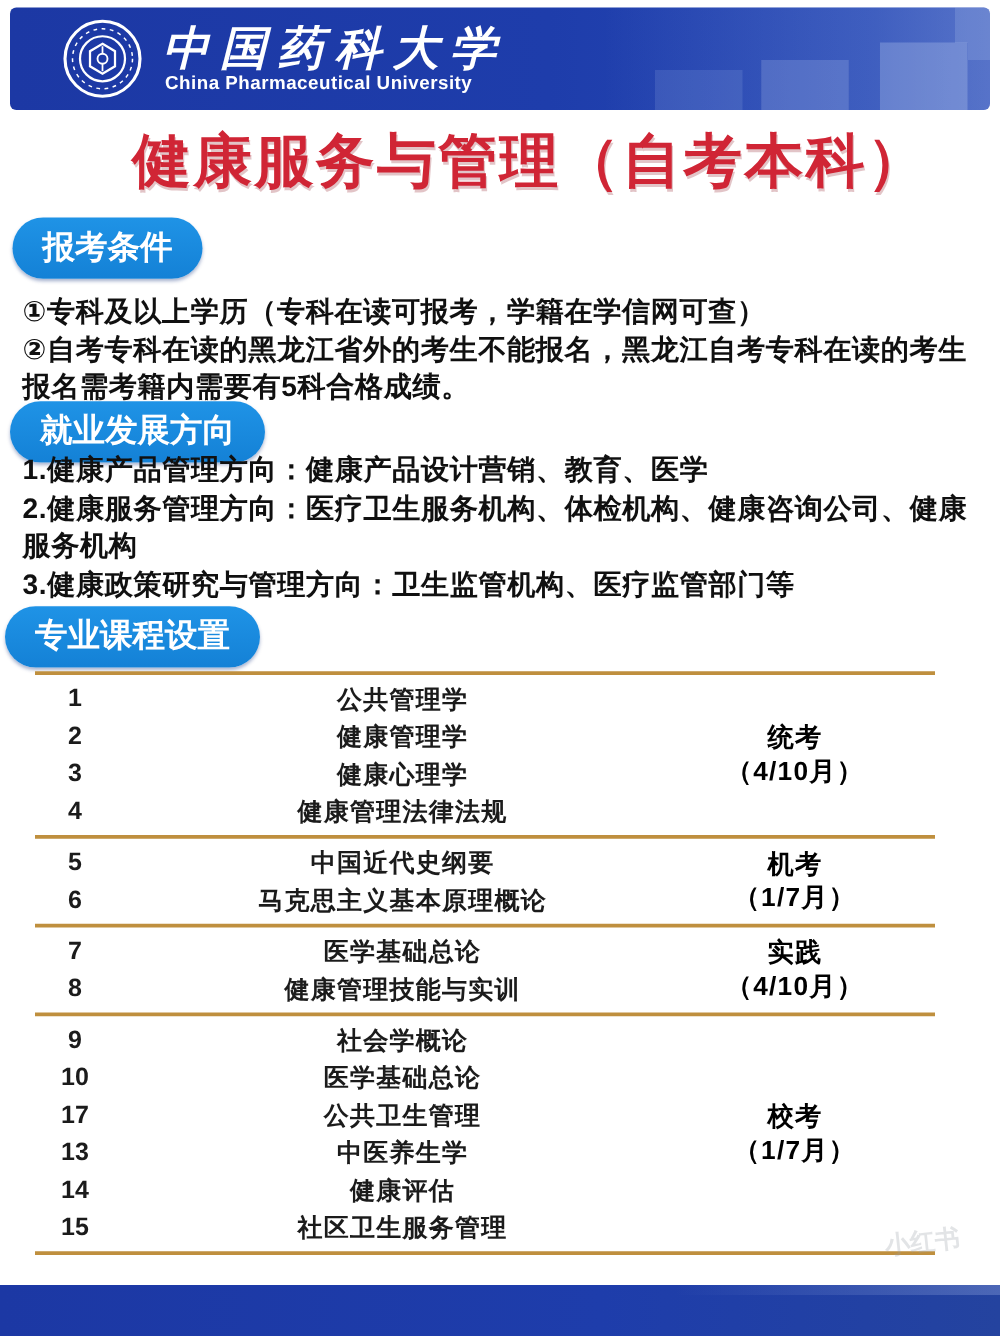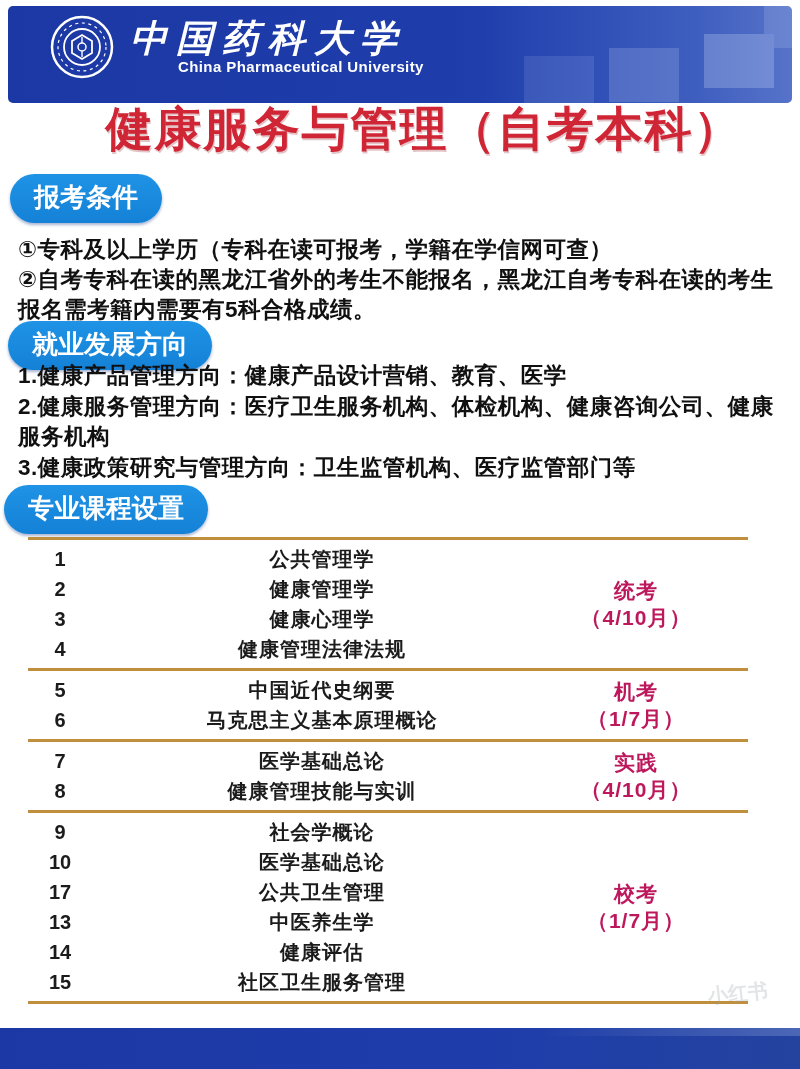--- a/index.html
+++ b/index.html
@@ -3,21 +3,21 @@
 <meta charset="utf-8">
 <style>
   html,body{margin:0;padding:0;}
   body{
     width:800px;height:1069px;position:relative;overflow:hidden;
     background:#ffffff;
     font-family:"Liberation Sans","DejaVu Sans",sans-serif;
   }
   
   .banner{
-    position:absolute;left:8px;top:6px;width:784px;height:97px;
+    position:absolute;left:8px;top:6px;width:784px;height:82px;
     background:linear-gradient(90deg,#1c38a4 0%,#1e3dab 55%,#2a4cb8 100%);
     border-radius:5px;
   }
   .banner-buildings{
     position:absolute;right:0;top:0;bottom:0;width:310px;
     border-radius:0 5px 5px 0;overflow:hidden;
     background:
       linear-gradient(90deg,rgba(255,255,255,0) 0%,rgba(160,185,235,0.20) 70%,rgba(190,205,240,0.30) 100%);
   }
   .banner-buildings:before{
@@ -26,21 +26,21 @@
     box-shadow:-95px 14px 0 rgba(190,205,240,0.22),-180px 22px 0 rgba(180,200,240,0.15),60px -40px 0 rgba(200,215,245,0.18);
   }
   .logo{position:absolute;left:42px;top:9px;width:64px;height:64px;}
   .uni-cn{
     position:absolute;left:122px;top:8px;
     font-family:"Liberation Serif","DejaVu Serif",serif;
     font-size:37px;font-weight:700;font-style:italic;color:#ffffff;letter-spacing:9px;white-space:nowrap;
   }
   .uni-en{
     position:absolute;left:124px;top:52px;
-    font-size:15px;font-weight:700;color:#ffffff;letter-spacing:0.4px;white-space:nowrap;margin-left:46px;
+    font-size:15px;font-weight:700;color:#ffffff;letter-spacing:0.4px;white-space:nowrap;
   }
   
   .page-title{
     position:absolute;left:0;top:98px;width:800px;text-align:center;
     font-size:47px;font-weight:900;color:#d02535;letter-spacing:2px;
     text-shadow:1px 2px 0 rgba(140,20,30,0.25);
     white-space:nowrap;
     padding-left:24px;
   }
   
@@ -73,21 +73,21 @@
     border-bottom:3px solid #bf8f3e;
     padding:4px 0;
   }
   .course-rows{width:524px;}
   .course-row{display:flex;align-items:center;height:30px;}
   .cell-num{width:64px;text-align:center;font-size:20px;font-weight:600;color:#1b1b1b;}
   .cell-name{width:460px;text-align:center;font-size:20px;font-weight:600;color:#1b1b1b;letter-spacing:1px;}
   .cell-exam{
     flex:1;display:flex;flex-direction:column;justify-content:center;align-items:center;
     padding-right:28px;
-    font-size:21px;font-weight:600;color:#be185d;line-height:27px;letter-spacing:1px;
+    font-size:21px;font-weight:600;color:#000000;line-height:27px;letter-spacing:1px;
   }
   
   .footer-bar{
     position:absolute;left:0;top:1028px;width:800px;height:41px;
     background:linear-gradient(90deg,#1c38a4 0%,#1e3dab 60%,#24439f 100%);
   }
   .footer-bar:before{
     content:"";position:absolute;right:0;top:0;width:260px;height:8px;
     background:linear-gradient(90deg,rgba(255,255,255,0),rgba(150,170,225,0.35));
   }

